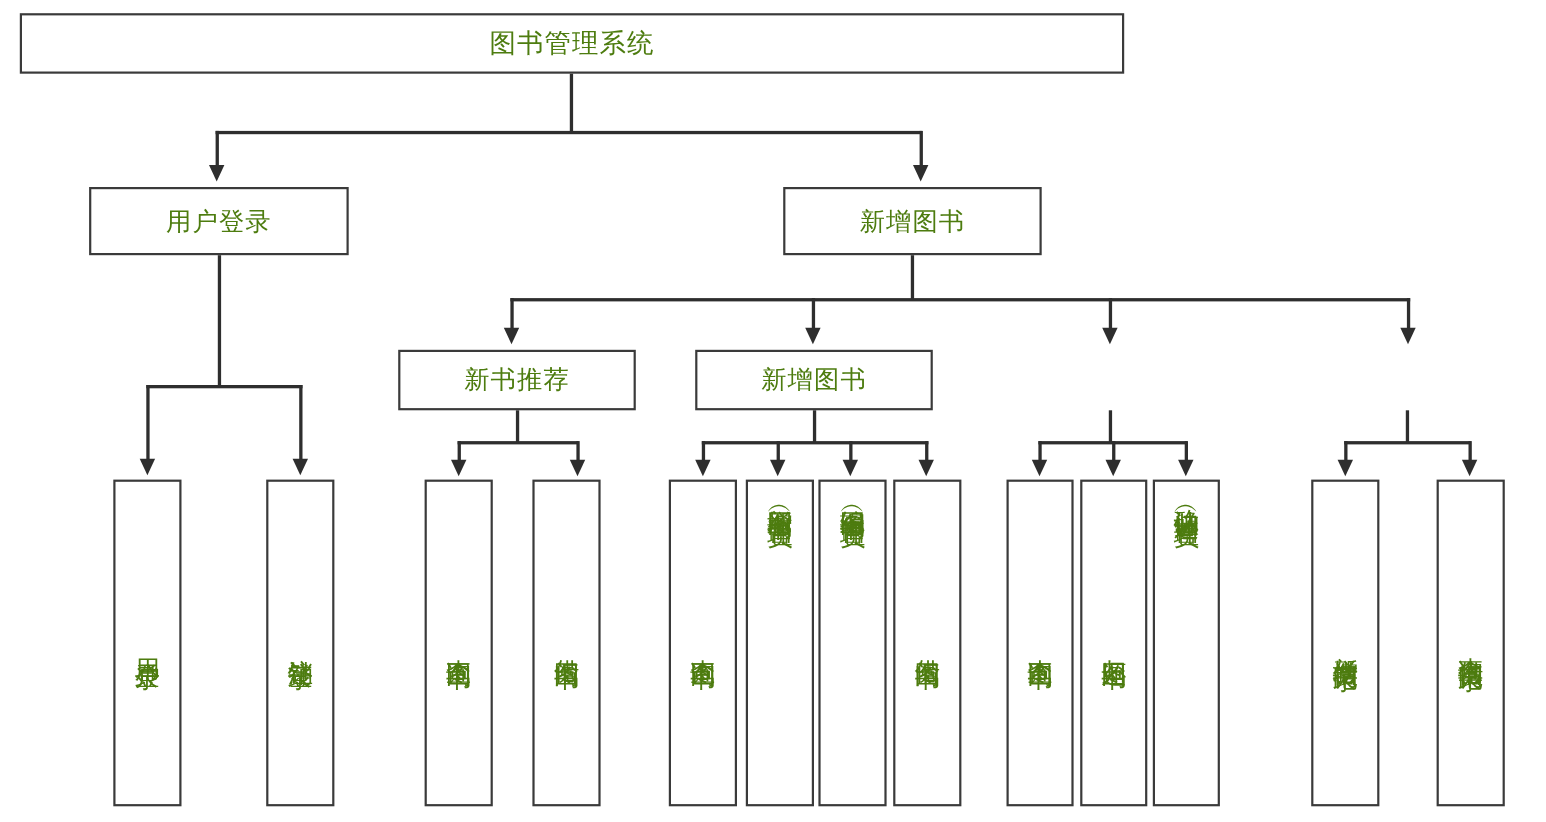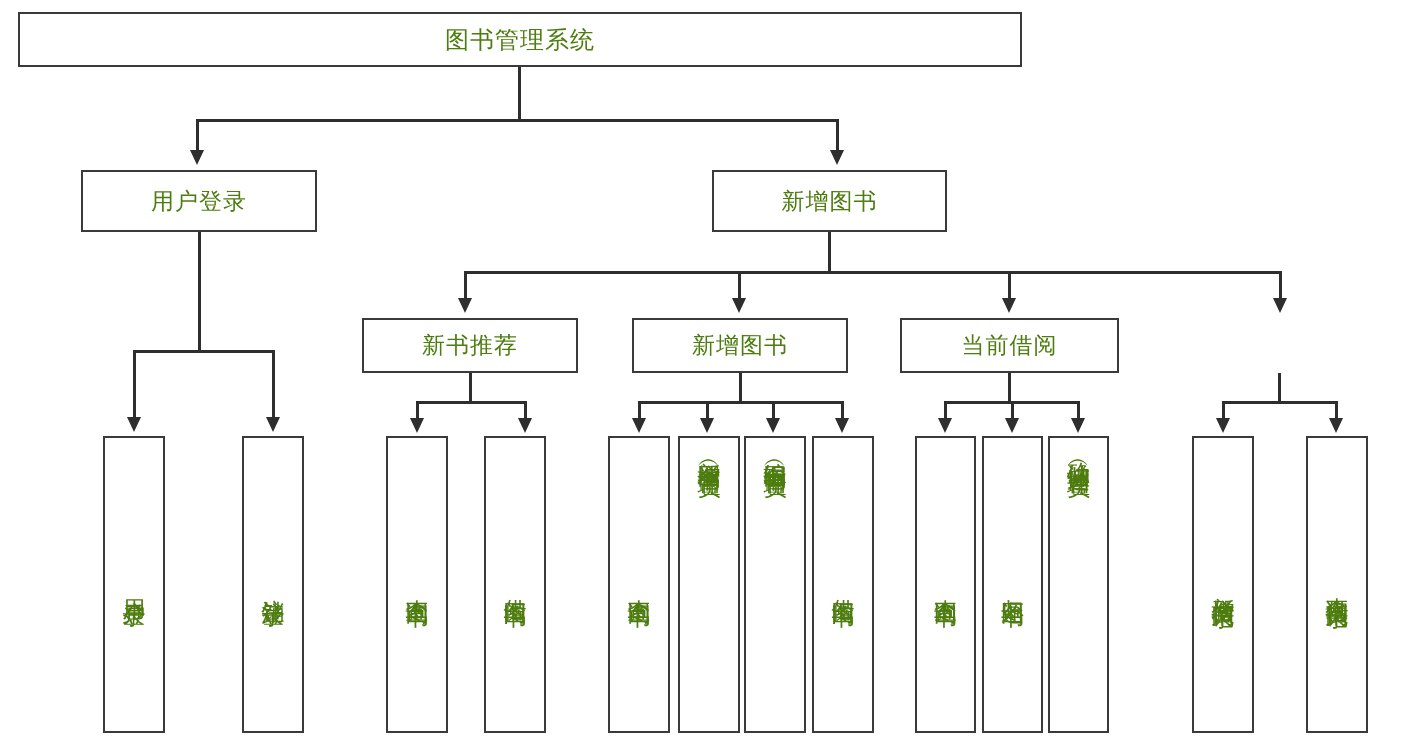--- a/index.html
+++ b/index.html
@@ -126,23 +126,20 @@
   <div class="arrow" style="left:732px; top:298px;"></div>
   <div class="arrow" style="left:1002px; top:298px;"></div>
   <div class="arrow" style="left:1273px; top:298px;"></div>
 
   <div class="node" style="left:362px; top:318px; width:216px; height:55px;">
     <span class="label">新书推荐</span>
   </div>
   <div class="node" style="left:632px; top:318px; width:216px; height:55px;">
     <span class="label">新增图书</span>
   </div>
-  <div class="node" style="left:900px; top:318px; width:219px; height:55px;">
-    <span class="label">当前借阅</span>
-  </div>
 
   <div class="ln ln-v" style="left:469px; top:373px; width:2.5px; height:29px;"></div>
   <div class="ln ln-h" style="left:416px; top:401px; width:110px; height:2.5px;"></div>
   <div class="ln ln-v" style="left:416px; top:401px; width:2.5px; height:18px;"></div>
   <div class="ln ln-v" style="left:524px; top:401px; width:2.5px; height:18px;"></div>
   <div class="arrow" style="left:410px; top:418px;"></div>
   <div class="arrow" style="left:518px; top:418px;"></div>
 
   <div class="ln ln-v" style="left:739px; top:373px; width:2.5px; height:29px;"></div>
   <div class="ln ln-h" style="left:638px; top:401px; width:206px; height:2.5px;"></div>

